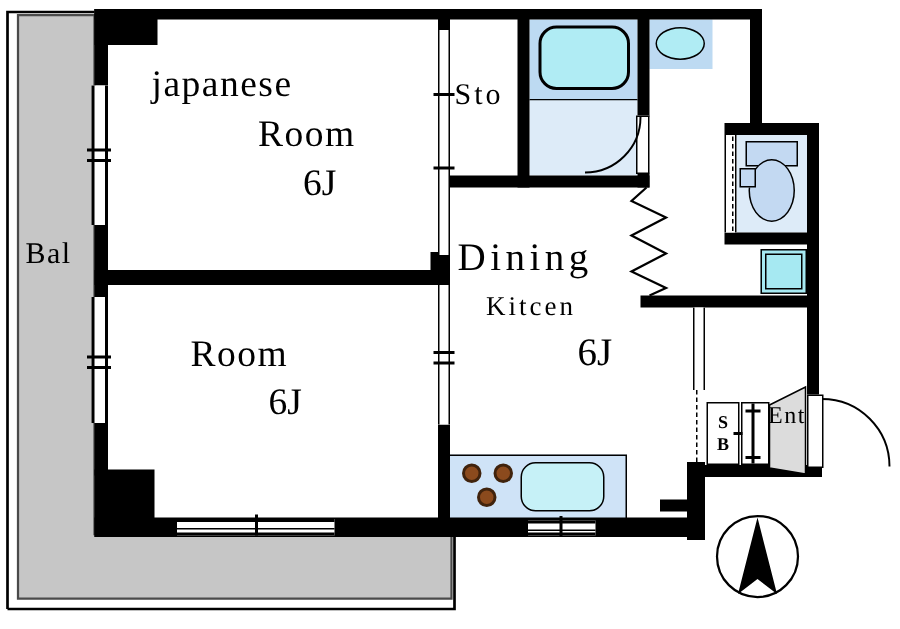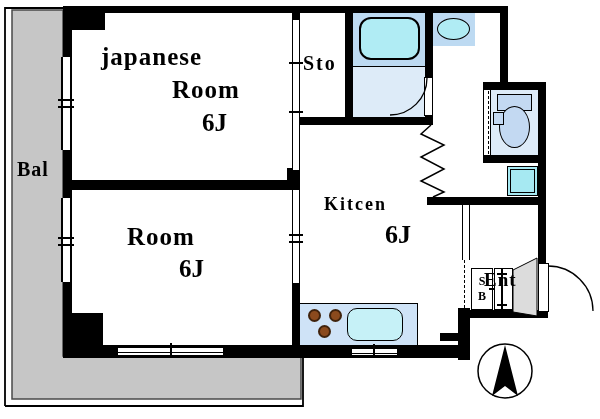--- a/index.html
+++ b/index.html
@@ -4,21 +4,21 @@
 <style>
   html,body{margin:0;padding:0;background:#fff}
   .plan{position:relative;width:600px;height:419px;background:#fff;overflow:hidden;
         font-family:"Liberation Serif","DejaVu Serif",serif;color:#000}
   .w{position:absolute;background:var(--wall,#000);z-index:20}
   .fx{position:absolute;z-index:10;box-sizing:border-box}
   .win{position:absolute;background:#fff;z-index:30;box-sizing:border-box}
   .tick{position:absolute;background:var(--wall,#000);z-index:31}
   .hmid{position:absolute;left:0;right:0;top:3.5px;height:1.5px;background:#000}
   .dashR{position:absolute;right:1px;top:1px;bottom:1px;width:0;border-right:1.5px dashed #000}
-  .lbl{position:absolute;z-index:60;font-weight:700;white-space:nowrap;line-height:1}
+  .lbl{position:absolute;z-index:60;font-weight:400;white-space:nowrap;line-height:1}
   svg.under{position:absolute;left:0;top:0;z-index:1}
   svg.over{position:absolute;left:0;top:0;z-index:50;pointer-events:none}
   .bal-fill{fill:var(--balcony-floor,#c6c6c6);stroke:var(--balcony-edge,#4a4a4a);stroke-width:1.5}
   .rail{stroke:#000;stroke-width:1.8;fill:none}
   .surround{background:var(--unit-blue,#bddaf2);border-bottom:1.5px solid #000}
   .tub{background:var(--tub-cyan,#b0ecf4);border:2px solid #000;border-radius:12px}
   .floorblue{background:var(--floor-blue,#ddebf8)}
   .basin{background:var(--unit-blue,#bddaf2)}
   .basin-oval{background:var(--tub-cyan,#b0ecf4);border:1.5px solid #000;border-radius:50%}
   .tblue{background:var(--toilet-blue,#c3d9f2);border:1.5px solid #000}
@@ -127,24 +127,25 @@
     <div style="position:absolute;left:2px;top:35px;width:10px;height:1.5px;background:#000"></div>
   </div>
   <div class="tick" style="left:489px;top:288px;width:6px;height:2px"></div>
 
   <div class="lbl" style="left:17px;top:159px;font-size:20px;letter-spacing:1px">Bal</div>
   <div class="lbl" style="left:101px;top:44px;font-size:25px;letter-spacing:1px">japanese</div>
   <div class="lbl" style="left:172px;top:77px;font-size:25px;letter-spacing:1px">Room</div>
   <div class="lbl" style="left:202px;top:110px;font-size:25px">6J</div>
   <div class="lbl" style="left:127px;top:224px;font-size:25px;letter-spacing:1px">Room</div>
   <div class="lbl" style="left:179px;top:256px;font-size:25px">6J</div>
+  <div class="lbl" style="left:305px;top:159px;font-size:26px;letter-spacing:3px">Dining</div>
   <div class="lbl" style="left:324px;top:195px;font-size:18px;letter-spacing:2px">Kitcen</div>
   <div class="lbl" style="left:385px;top:222px;font-size:26px">6J</div>
   <div class="lbl" style="left:303px;top:53px;font-size:20px;letter-spacing:2px">Sto</div>
-  <div class="lbl" style="left:484px;top:270px;font-size:19px;letter-spacing:1px">Ent</div>
+  <div class="lbl" style="left:512px;top:270px;font-size:16px;letter-spacing:1px">Ent</div>
 
   <svg class="over" width="600" height="419">
     <polygon class="genkan" points="513,270 537,258 537,316 513,312"></polygon>
     <path class="arc" d="M 427 78 A 37 37 0 0 1 390 115"></path>
     <path class="arc" d="M 548 266 A 45 45 0 0 1 593 311"></path>
     <polyline class="zig" points="431,125 421,134 444,145 421,157 444,169 421,181 444,192 433,197"></polyline>
     <circle class="compass-c" cx="505" cy="371" r="27"></circle>
     <polygon class="north" points="505,345 518,396 505,386 492,396"></polygon>
   </svg>
 

